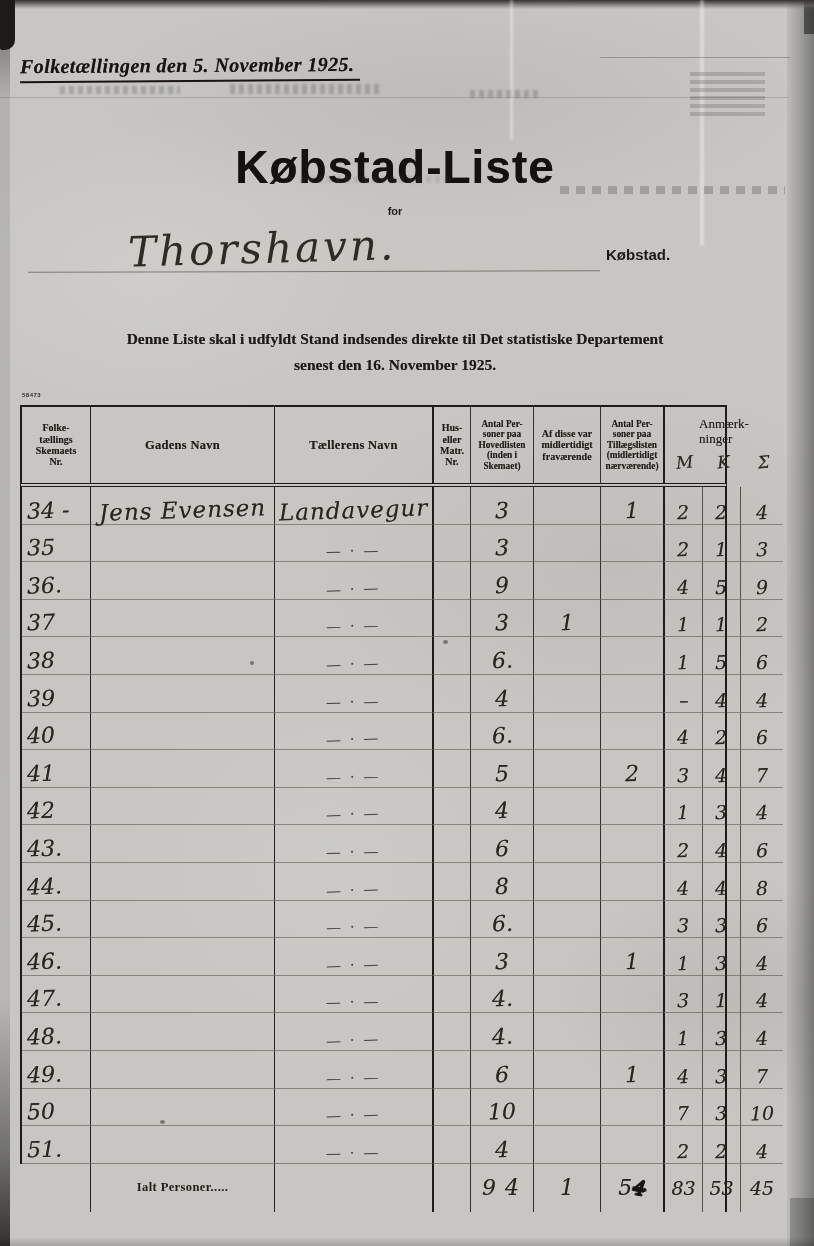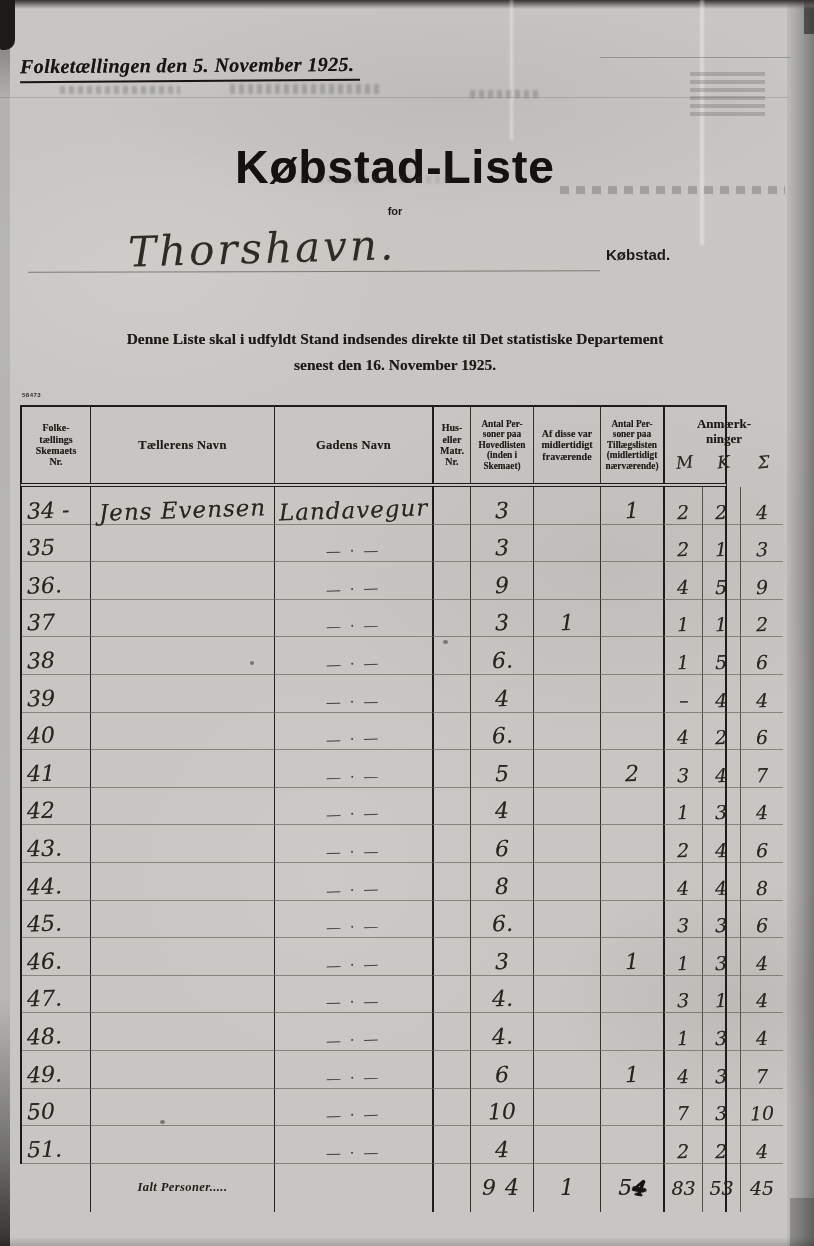--- a/index.html
+++ b/index.html
@@ -77,39 +77,39 @@
   .c-m{border-left:2px solid #1e1c19;}
   .c-k{border-left:1px solid #57534a;}
   .c-sum{border-left:1px solid #57534a;}
   .hcell{
     flex-direction:column;text-align:center;white-space:pre-line;
     font-weight:700;color:#201d19;line-height:1.14;
     text-shadow:0 0 .4px rgba(32,29,25,.5);
   }
   .fs10{font-size:10px;} .fs13{font-size:12.5px;letter-spacing:.3px;} .fs95{font-size:9.3px;} .fs105{font-size:10px;}
   .c-anm{display:flex;flex-direction:column;justify-content:center;}
-  .anm-label{font-size:13px;font-weight:700;text-align:center;white-space:pre-line;line-height:1.15;}
+  .anm-label{font-size:13px;font-weight:400;text-align:left;white-space:pre-line;line-height:1.15;}
   .anm-sub{display:flex;width:100%;margin-top:6px;}
   .anm-sub span{
     flex:1;text-align:center;font-family:"DejaVu Serif", serif;font-style:italic;
     font-weight:400;font-size:17px;color:#2c2923;transform:rotate(-5deg);
   }
   
   .bcell{align-items:flex-end;padding-bottom:1px;border-bottom:1px solid rgba(72,66,55,.5);}
   .bcell.c-nr{justify-content:flex-start;padding-left:5px;}
   .hw{font-family:"DejaVu Serif", serif;font-style:italic;color:#28251f;display:inline-block;
       text-shadow:0 0 .4px rgba(40,37,31,.5);}
   .hw-nr{font-size:22px;}
   .hw-name{font-size:23px;letter-spacing:1px;white-space:nowrap;}
   .hw-big{font-size:22px;}
   .hw-num{font-size:19px;}
   .ditto{font-style:normal;font-size:15px;letter-spacing:2px;color:#43403a;text-shadow:none;}
   
   .tcell{align-items:center;}
-  .totals-label{font-weight:700;font-size:12.5px;letter-spacing:.4px;color:#201d19;font-style:italic;}
+  .totals-label{font-weight:700;font-size:12.5px;letter-spacing:.4px;color:#201d19;}
   .sp94{letter-spacing:9px;padding-left:6px;}
   .scribble{
     font-size:20px;margin-left:1px;color:#161513;text-decoration:line-through;
     transform:rotate(10deg);
     text-shadow:.9px 0 #161513,-.8px .5px #161513,0 -.8px #161513,.4px .9px #161513;
   }
   
   .art{pointer-events:none;}
   .edge-top{top:0;left:0;width:814px;height:9px;background:linear-gradient(180deg,#33322f,rgba(110,109,106,.55) 65%,transparent);}
   .corner-tl{top:0;left:0;width:15px;height:50px;background:#1c1b19;border-radius:0 0 10px 2px;}
@@ -153,22 +153,22 @@
     <div>senest den 16. November 1925.</div>
   </div>
   <div class="abs print-mark">58473</div>
 
   <div class="abs table">
     <div class="tgrid thead">
       <div class="cell hcell fs10 c-nr">Folke-
 tællings
 Skemaets
 Nr.</div>
+      <div class="cell hcell fs13 c-street">Gadens Navn</div>
       <div class="cell hcell fs13 c-name">Tællerens Navn</div>
-      <div class="cell hcell fs13 c-street">Gadens Navn</div>
       <div class="cell hcell fs10 c-hus">Hus-
 eller
 Matr.
 Nr.</div>
       <div class="cell hcell fs95 c-hoved">Antal Per-
 soner paa
 Hovedlisten
 (inden i
 Skemaet)</div>
       <div class="cell hcell fs105 c-frav">Af disse var

